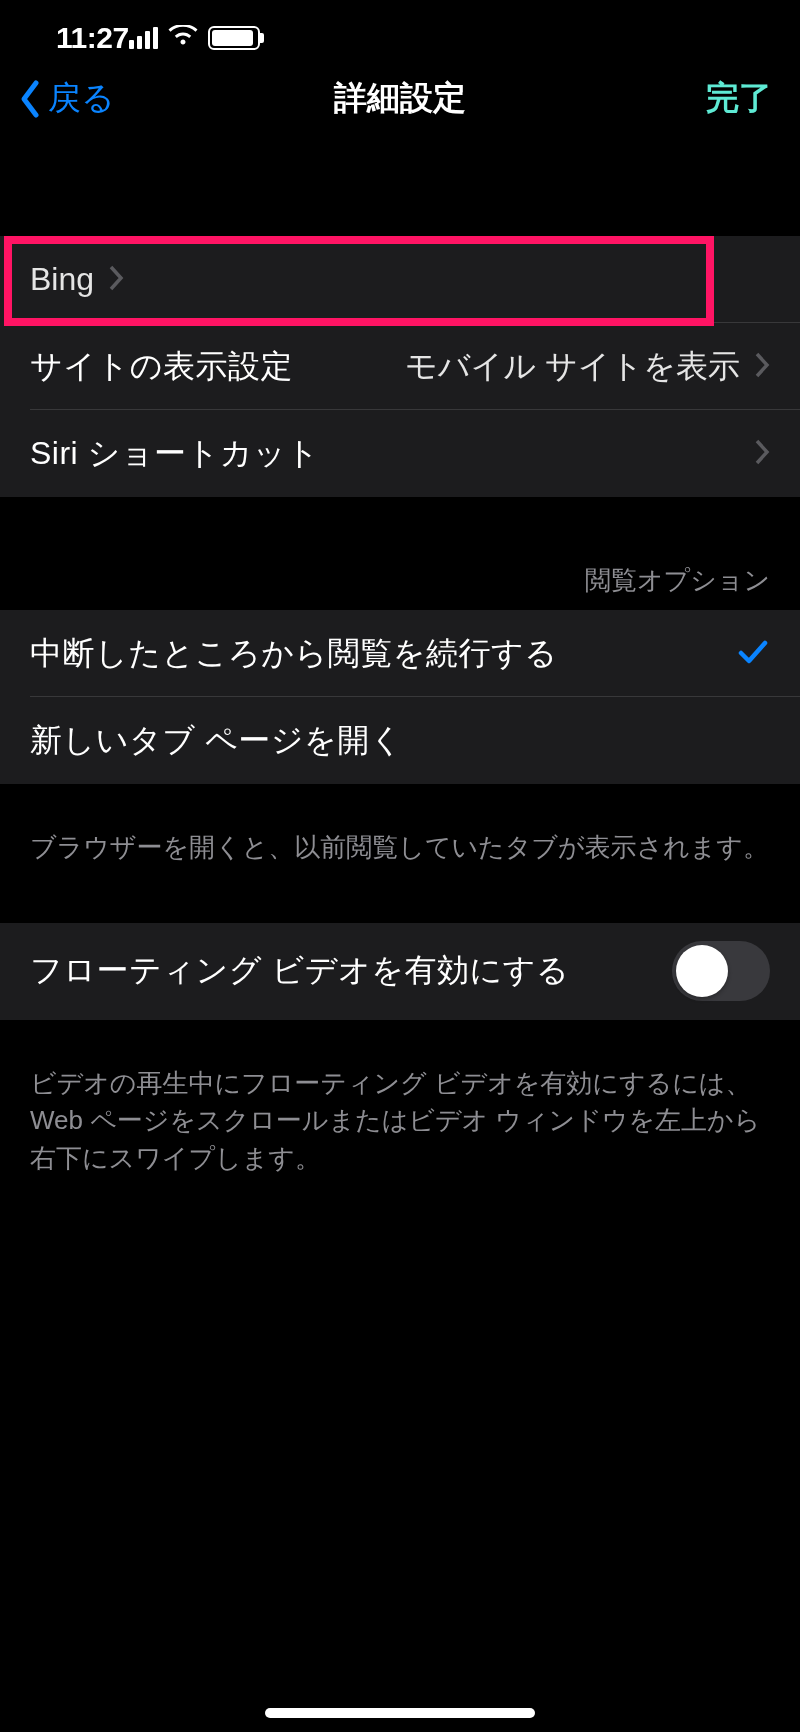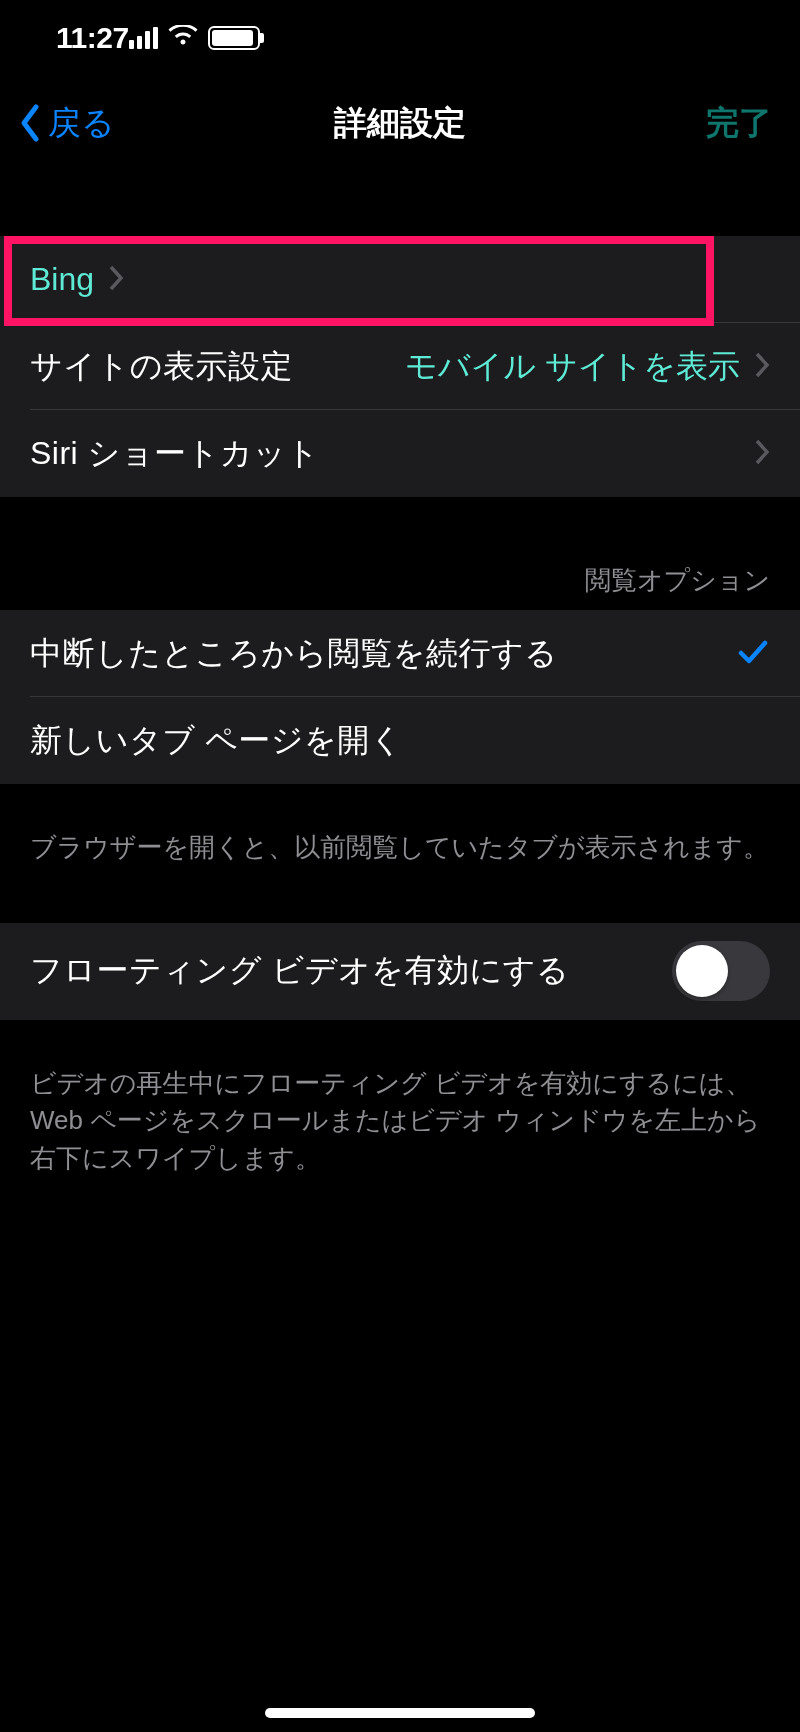--- a/index.html
+++ b/index.html
@@ -71,21 +71,21 @@
     }
     .battery-fill {
       height: 100%;
       width: 95%;
       background: #fff;
       border-radius: 3px;
     }
     .nav-bar {
       height: 94px;
       display: flex;
-      align-items: center;
+      align-items: flex-start;
       justify-content: space-between;
       padding: 0 18px;
       position: relative;
     }
     .nav-back {
       display: flex;
       align-items: center;
       color: #0a84ff;
       font-size: 33px;
     }
@@ -96,21 +96,21 @@
     }
     .nav-title {
       position: absolute;
       left: 50%;
       transform: translateX(-50%);
       font-size: 33px;
       font-weight: 600;
       color: #fff;
     }
     .nav-done {
-      color: #0f766e;
+      color: #5eead4;
       font-size: 33px;
       font-weight: 600;
       padding-right: 10px;
     }
     .content {
       background: #000;
     }
     .section-spacer {
       height: 66px;
     }
@@ -152,21 +152,21 @@
       color: #fff;
       letter-spacing: 0.5px;
     }
     .row-right {
       display: flex;
       align-items: center;
       gap: 14px;
     }
     .row-value {
       font-size: 32px;
-      color: #5eead4;
+      color: #e5e5e5;
     }
     .chevron svg {
       width: 16px;
       height: 28px;
     }
     .chevron svg polyline {
       stroke: #5a5a5e;
       stroke-width: 3.5;
       fill: none;
     }

